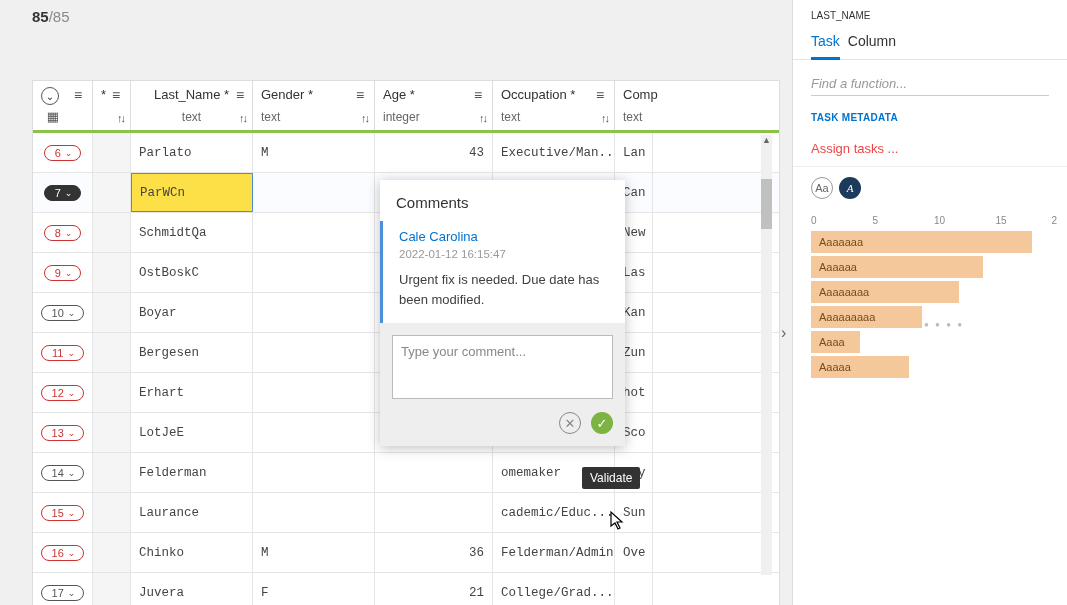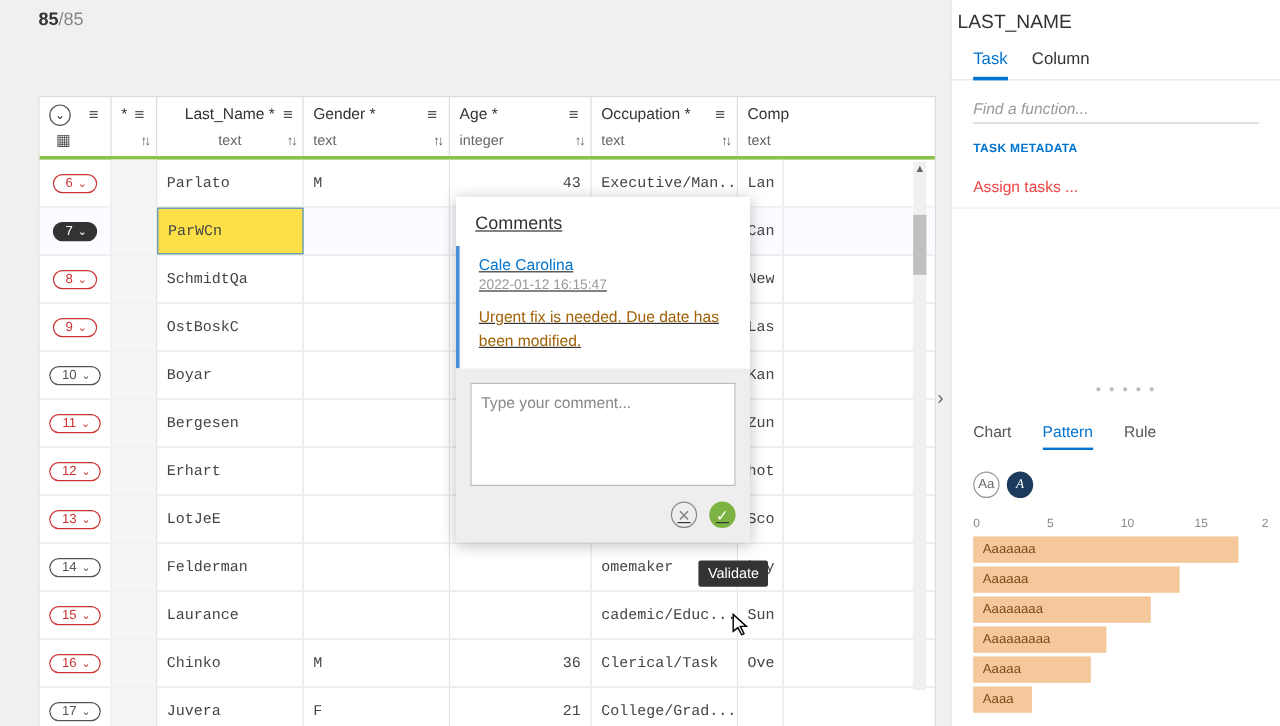--- a/index.html
+++ b/index.html
@@ -39,39 +39,39 @@
 .badge.dark { background: #333; color: #fff; border-color: #333; }
 .badge.neutral { border-color: #555; color: #555; }
 .badge .chev { font-size: 9px; }
 .row.selected .cell0 { background: #fde047; border: 1px solid #4a90d9; }
 .row.selected-row { background: #fafcff; }
 .scrollbar-v { position: absolute; right: 8px; top: 135px; width: 11px; height: 440px; background: #f0f0f0; }
 .scrollbar-thumb { position: absolute; top: 44px; width: 11px; height: 50px; background: #c0c0c0; }
 .scrollbar-arrow { position: absolute; width: 11px; height: 11px; color: #666; font-size: 9px; text-align: center; line-height: 11px; }
 .scrollbar-arrow.up { top: 0; }
 
-.popover { position: absolute; left: 380px; top: 164px; width: 245px; background: #fff; box-shadow: 0 2px 12px rgba(0,0,0,0.25); z-index: 50; text-decoration: underline; }
+.popover { position: absolute; left: 380px; top: 180px; width: 245px; background: #fff; box-shadow: 0 2px 12px rgba(0,0,0,0.25); z-index: 50; }
 .popover-header { padding: 14px 16px 10px; font-size: 15px; font-weight: 400; color: #333; }
 .popover-body { padding: 8px 16px 14px; border-left: 3px solid #4a90d9; margin-left: 0; }
 .comment-author { color: #0073cf; font-size: 13px; }
 .comment-date { color: #999; font-size: 11.5px; margin-top: 4px; }
-.comment-text { color: #a16207; font-size: 13px; margin-top: 10px; line-height: 1.5; }
+.comment-text { color: #404040; font-size: 13px; margin-top: 10px; line-height: 1.5; }
 .popover-footer { background: #eee; padding: 12px; }
-.comment-input { width: 100%; height: 86px; border: 1px solid #bbb; background: #fff; padding: 8px; font-size: 13px; resize: none; font-family: inherit; }
+.comment-input { width: 100%; height: 64px; border: 1px solid #bbb; background: #fff; padding: 8px; font-size: 13px; resize: none; font-family: inherit; }
 .comment-input::placeholder { color: #888; }
 .popover-actions { display: flex; justify-content: flex-end; gap: 10px; margin-top: 10px; align-items:center; }
 .btn-circle { width: 22px; height: 22px; border-radius: 50%; display:inline-flex; align-items:center; justify-content:center; cursor:pointer; }
 .btn-cancel { border: 1.5px solid #888; color: #888; background: transparent; }
 .btn-validate { background: #7cb342; color: #fff; border: none; position: relative; }
 .tooltip { position: absolute; left: 582px; top: 467px; background: #333; color: #fff; font-size: 12px; padding: 4px 8px; border-radius: 2px; z-index: 60; }
 .cursor { position: absolute; left: 608px; top: 510px; z-index: 70; font-size: 16px; pointer-events: none; }
 
 .side { position: absolute; right: 0; top: 0; width: 275px; height: 605px; background: #fff; border-left: 1px solid #ddd; padding: 10px 0 0 0; }
-.side-title { font-size: 16px; font-weight: 400; padding: 0 5px 12px; color: #333; }
-.side-tabs { display: flex; gap: 20px; padding: 0 18px; border-bottom: 1px solid #e5e5e5; }
+.side-title { font-size: 10px; font-weight: 400; padding: 0 18px 12px; color: #333; }
+.side-tabs { display: flex; gap: 8px; padding: 0 18px; border-bottom: 1px solid #e5e5e5; }
 .side-tab { padding-bottom: 8px; font-size: 14px; color: #333; cursor: pointer; }
 .side-tab.active { color: #0073cf; border-bottom: 3px solid #0073cf; margin-bottom: -1px; }
 .find-fn { width: calc(100% - 36px); margin: 12px 18px 0; border: none; border-bottom: 1px solid #ccc; padding: 4px 0; font-size: 13px; font-style: italic; color: #333; background: transparent; }
 .find-fn::placeholder { color: #999; }
 .task-meta { color: #0073cf; font-size: 10px; font-weight: 600; letter-spacing: 0.3px; padding: 16px 18px 8px; }
 .assign { padding: 10px 18px; font-size: 13px; color: #ef4444; border-bottom: 1px solid #eee; }
 .expand-handle { position: absolute; left: -12px; top: 324px; width: 14px; height: 20px; color: #666; font-size: 16px; }
 .mini-dots { position: absolute; top: 320px; left: 120px; color: #bbb; font-size: 8px; letter-spacing: 2px; }
 .sub-tabs { display: flex; gap: 26px; padding: 28px 18px 8px; margin-top: 150px; font-size: 13px; }
 .sub-tab { color: #555; cursor: pointer; padding-bottom: 6px; }
@@ -256,21 +256,21 @@
           <div class="cell cell4">Sun</div>
         </div>
         <div class="row">
           <div class="cell cell-idx">
             <span class="badge">16 <span class="chev">⌄</span></span>
           </div>
           <div class="cell cell-star"></div>
           <div class="cell cell0">Chinko</div>
           <div class="cell cell1">M</div>
           <div class="cell cell2">36</div>
-          <div class="cell cell3">Clerical/Task</div>
+          <div class="cell cell3">Felderman/Admin</div>
           <div class="cell cell4">Ove</div>
         </div>
         <div class="row">
           <div class="cell cell-idx">
             <span class="badge neutral">17 <span class="chev">⌄</span></span>
           </div>
           <div class="cell cell-star"></div>
           <div class="cell cell0">Juvera</div>
           <div class="cell cell1">F</div>
           <div class="cell cell2">21</div>
@@ -314,25 +314,20 @@
   <div class="side-tabs">
     <div class="side-tab active">Task</div>
     <div class="side-tab">Column</div>
   </div>
   <input class="find-fn" placeholder="Find a function..." style="">
   <div class="task-meta">TASK METADATA</div>
   <div class="assign">Assign tasks ...</div>
 
   <div class="mini-dots">● ● ● ● ●</div>
 
-  <div class="sub-tabs">
-    <div class="sub-tab">Chart</div>
-    <div class="sub-tab active">Pattern</div>
-    <div class="sub-tab">Rule</div>
-  </div>
   <div class="pattern-icons">
     <span class="picon picon1">Aa</span>
     <span class="picon picon2">A</span>
   </div>
   <div class="axis">
     <span style="left:0">0</span>
     <span style="left:25%">5</span>
     <span style="left:50%">10</span>
     <span style="left:75%">15</span>
     <span style="right:0">2</span>
@@ -344,19 +339,19 @@
       <div class="bar-row">
         <div class="bar" style="width:70%">Aaaaaa</div>
       </div>
       <div class="bar-row">
         <div class="bar" style="width:60%">Aaaaaaaa</div>
       </div>
       <div class="bar-row">
         <div class="bar" style="width:45%">Aaaaaaaaa</div>
       </div>
       <div class="bar-row">
+        <div class="bar" style="width:20%">Aaaa</div>
+      </div>
+      <div class="bar-row">
         <div class="bar" style="width:40%">Aaaaa</div>
-      </div>
-      <div class="bar-row">
-        <div class="bar" style="width:20%">Aaaa</div>
       </div>
     </div>
 </div>
 
 </body></html>

